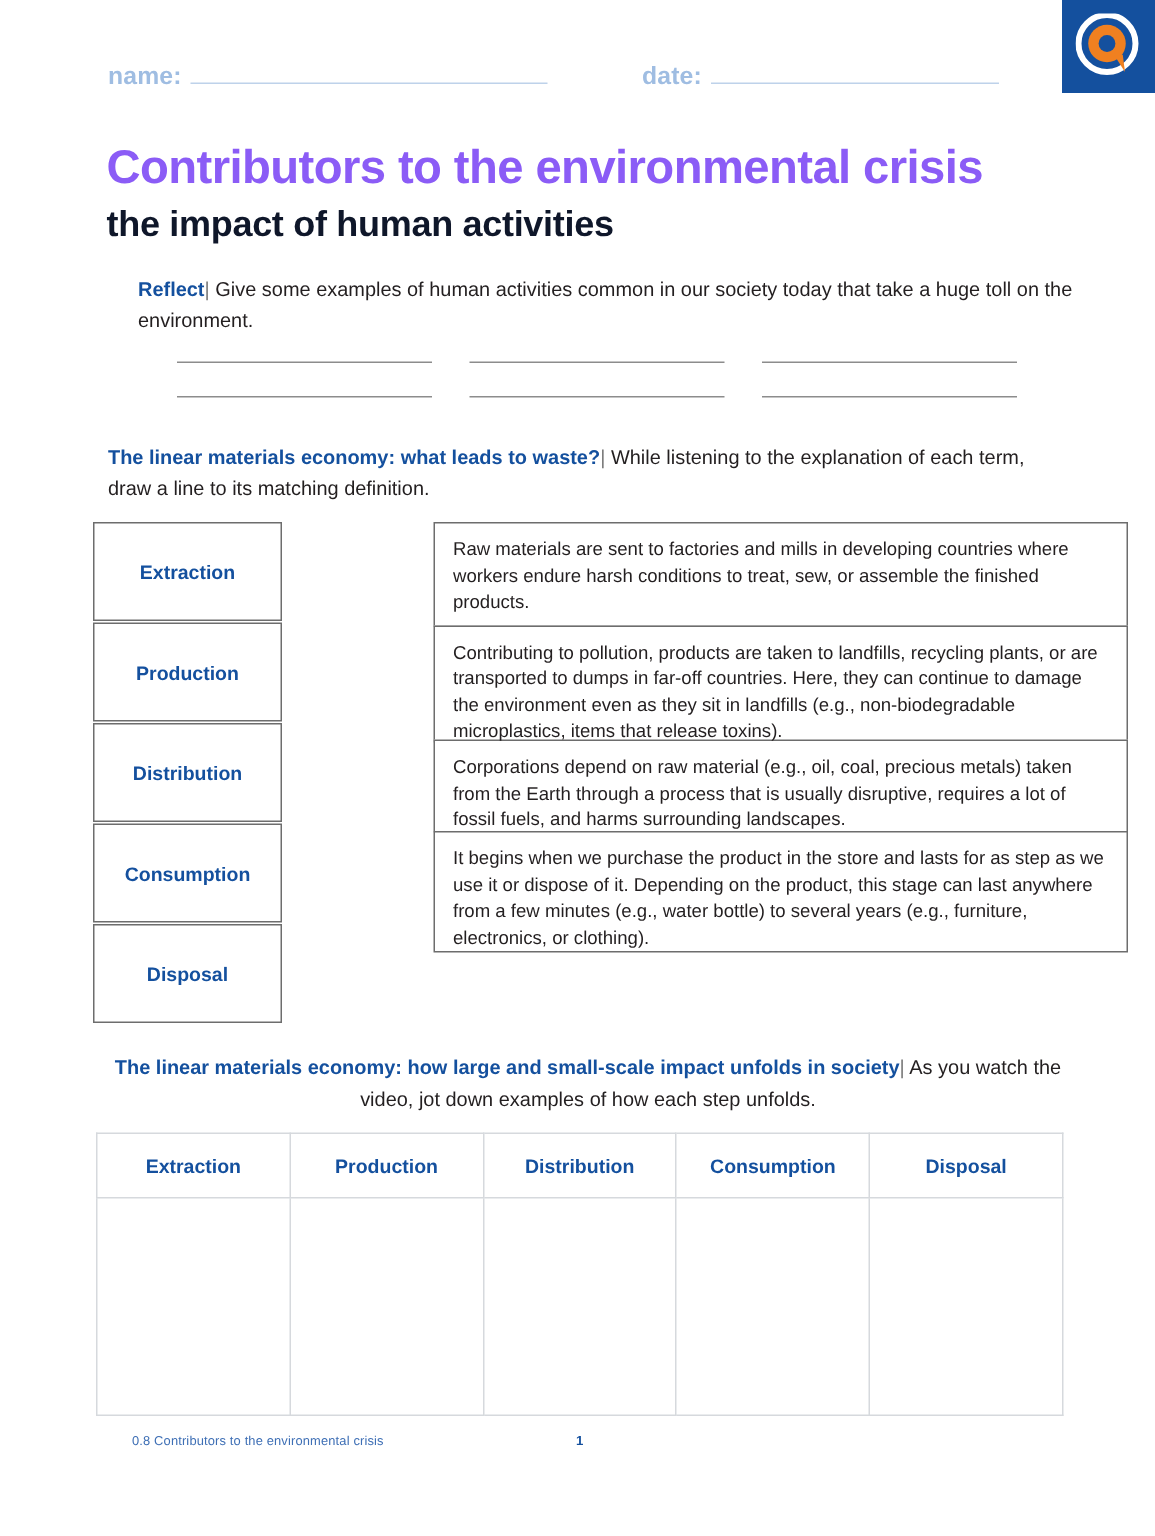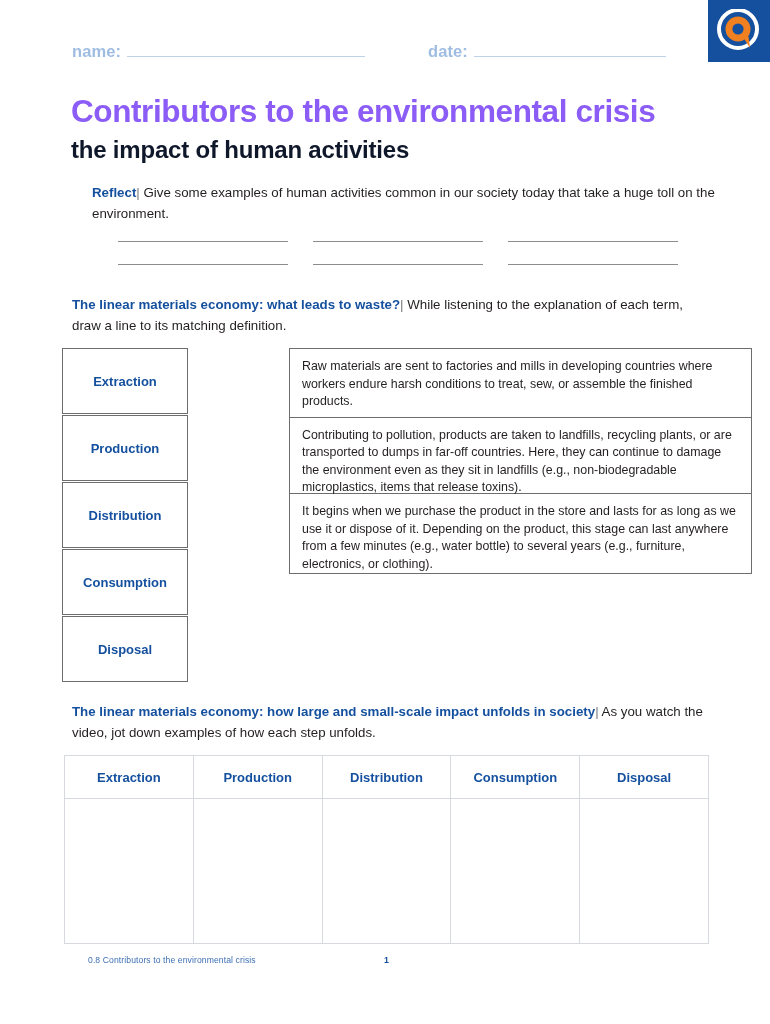--- a/index.html
+++ b/index.html
@@ -105,21 +105,21 @@
     font-weight: bold;
     color: #14509E;
   }
   .prompt .sep {
     color: #7a7a7a;
     font-weight: normal;
   }
 
   #reflect-prompt { top: 182px; left: 72px; width: 636px; margin-left: 20px; }
   #match-prompt   { top: 294px; left: 72px; width: 618px; }
-  #table-prompt   { top: 701px; left: 72px; width: 640px; }
+  #table-prompt   { top: 701px; left: 72px; width: 640px; text-align: center; }
 
   
   .answer-lines {
     position: absolute;
     top: 240px;
     left: 118px;
     width: 570px;
   }
   .answer-row {
     display: flex;
@@ -306,21 +306,22 @@
         <span class="term-label">Consumption</span>
       </div>
       <div class="term-box">
         <span class="term-label">Disposal</span>
       </div>
     </div>
 
     <div class="defs-col">
       <div class="def-box h1">Raw materials are sent to factories and mills in developing countries where workers endure harsh conditions to treat, sew, or assemble the finished products.</div>
       <div class="def-box h2">Contributing to pollution, products are taken to landfills, recycling plants, or are transported to dumps in far-off countries. Here, they can continue to damage the environment even as they sit in landfills (e.g., non-biodegradable microplastics, items that release toxins).</div>
-      <div class="def-box h5">It begins when we purchase the product in the store and lasts for as long as we use it or dispose of it. Depending on the product, this stage can last anywhere from a few minutes (e.g., water bottle) to several years  (e.g., furniture, electronics, or clothing).</div>
+      <div class="def-box h3">Corporations depend on raw material (e.g., oil, coal, precious metals) taken from the Earth through a process that is usually disruptive, requires a lot of fossil fuels, and harms surrounding landscapes.</div>
+      <div class="def-box h5">It begins when we purchase the product in the store and lasts for as step as we use it or dispose of it. Depending on the product, this stage can last anywhere from a few minutes (e.g., water bottle) to several years  (e.g., furniture, electronics, or clothing).</div>
     </div>
 
   </div>
 
   <div class="prompt" id="table-prompt">
     <span class="lead">The linear materials economy: how large and small-scale impact unfolds in society</span><span class="sep">|</span><span> As you watch the video, jot down examples of how each step unfolds.</span>
   </div>
 
   <table class="notes-table">
     <thead>

